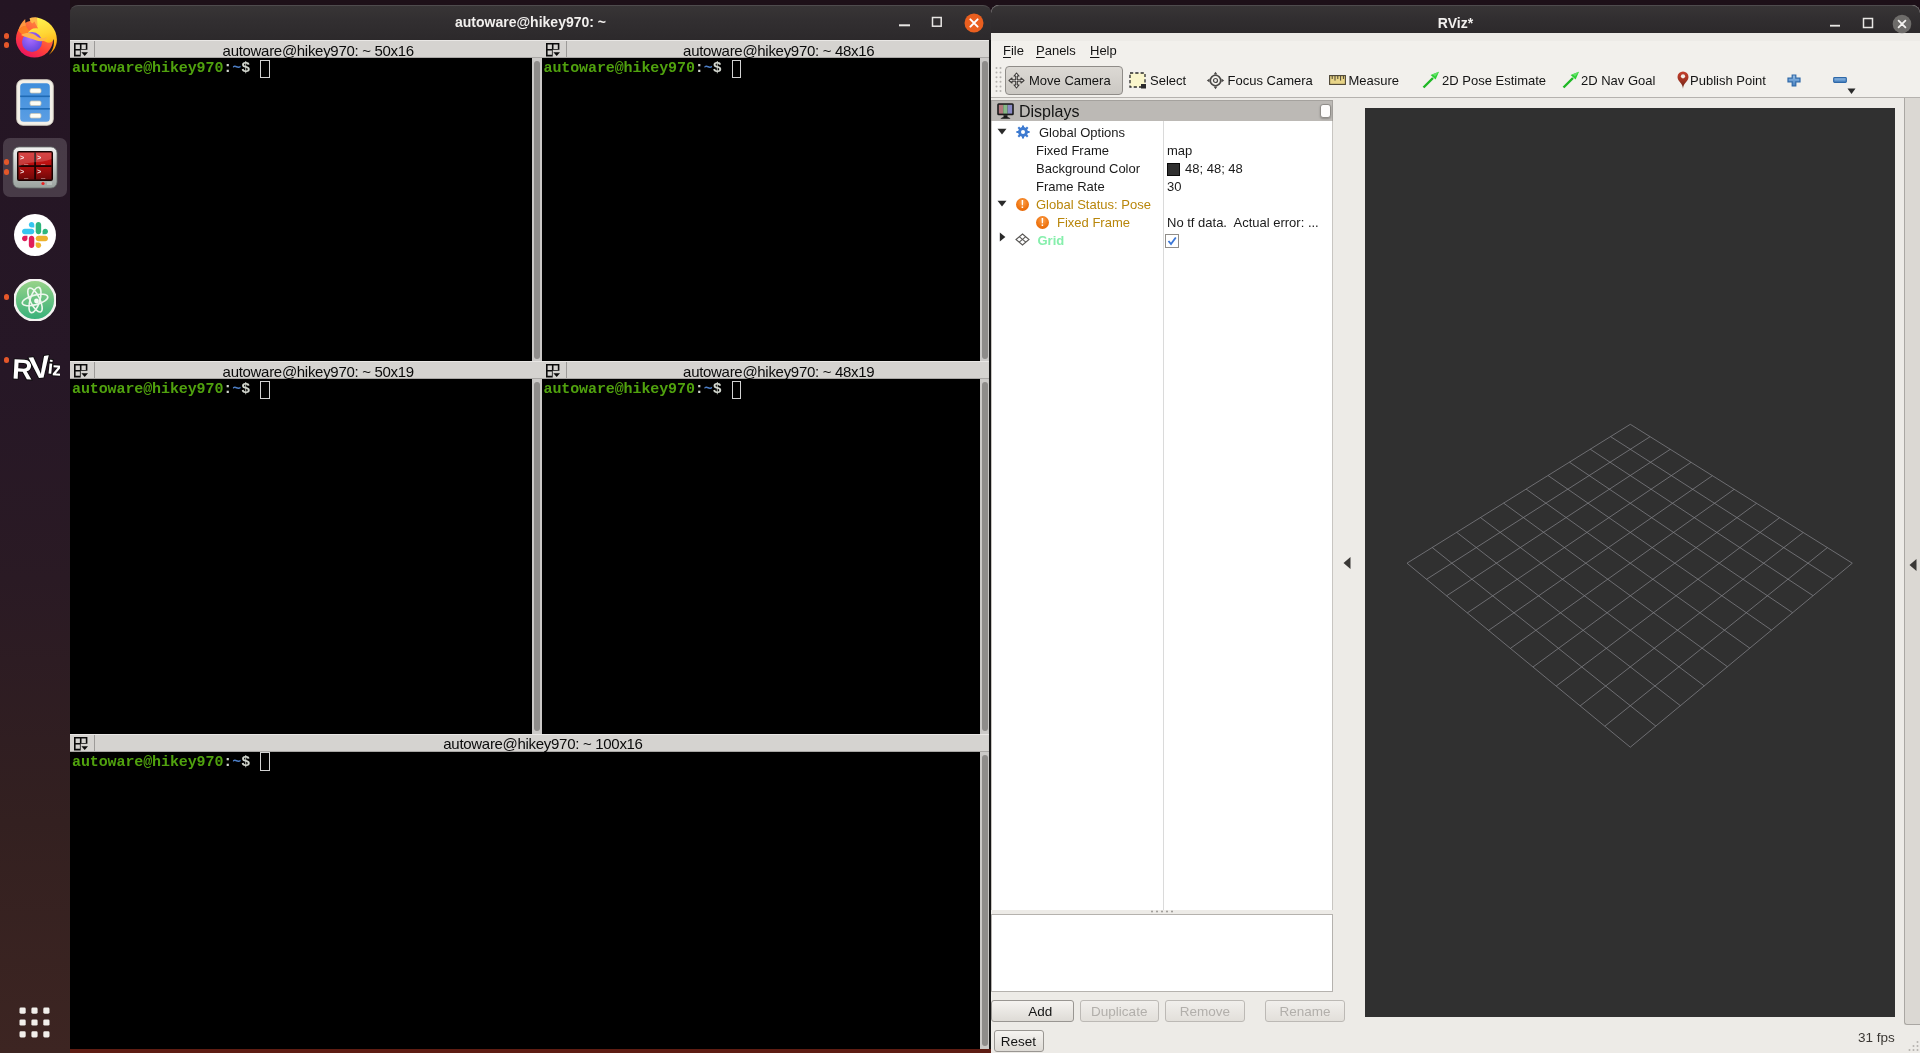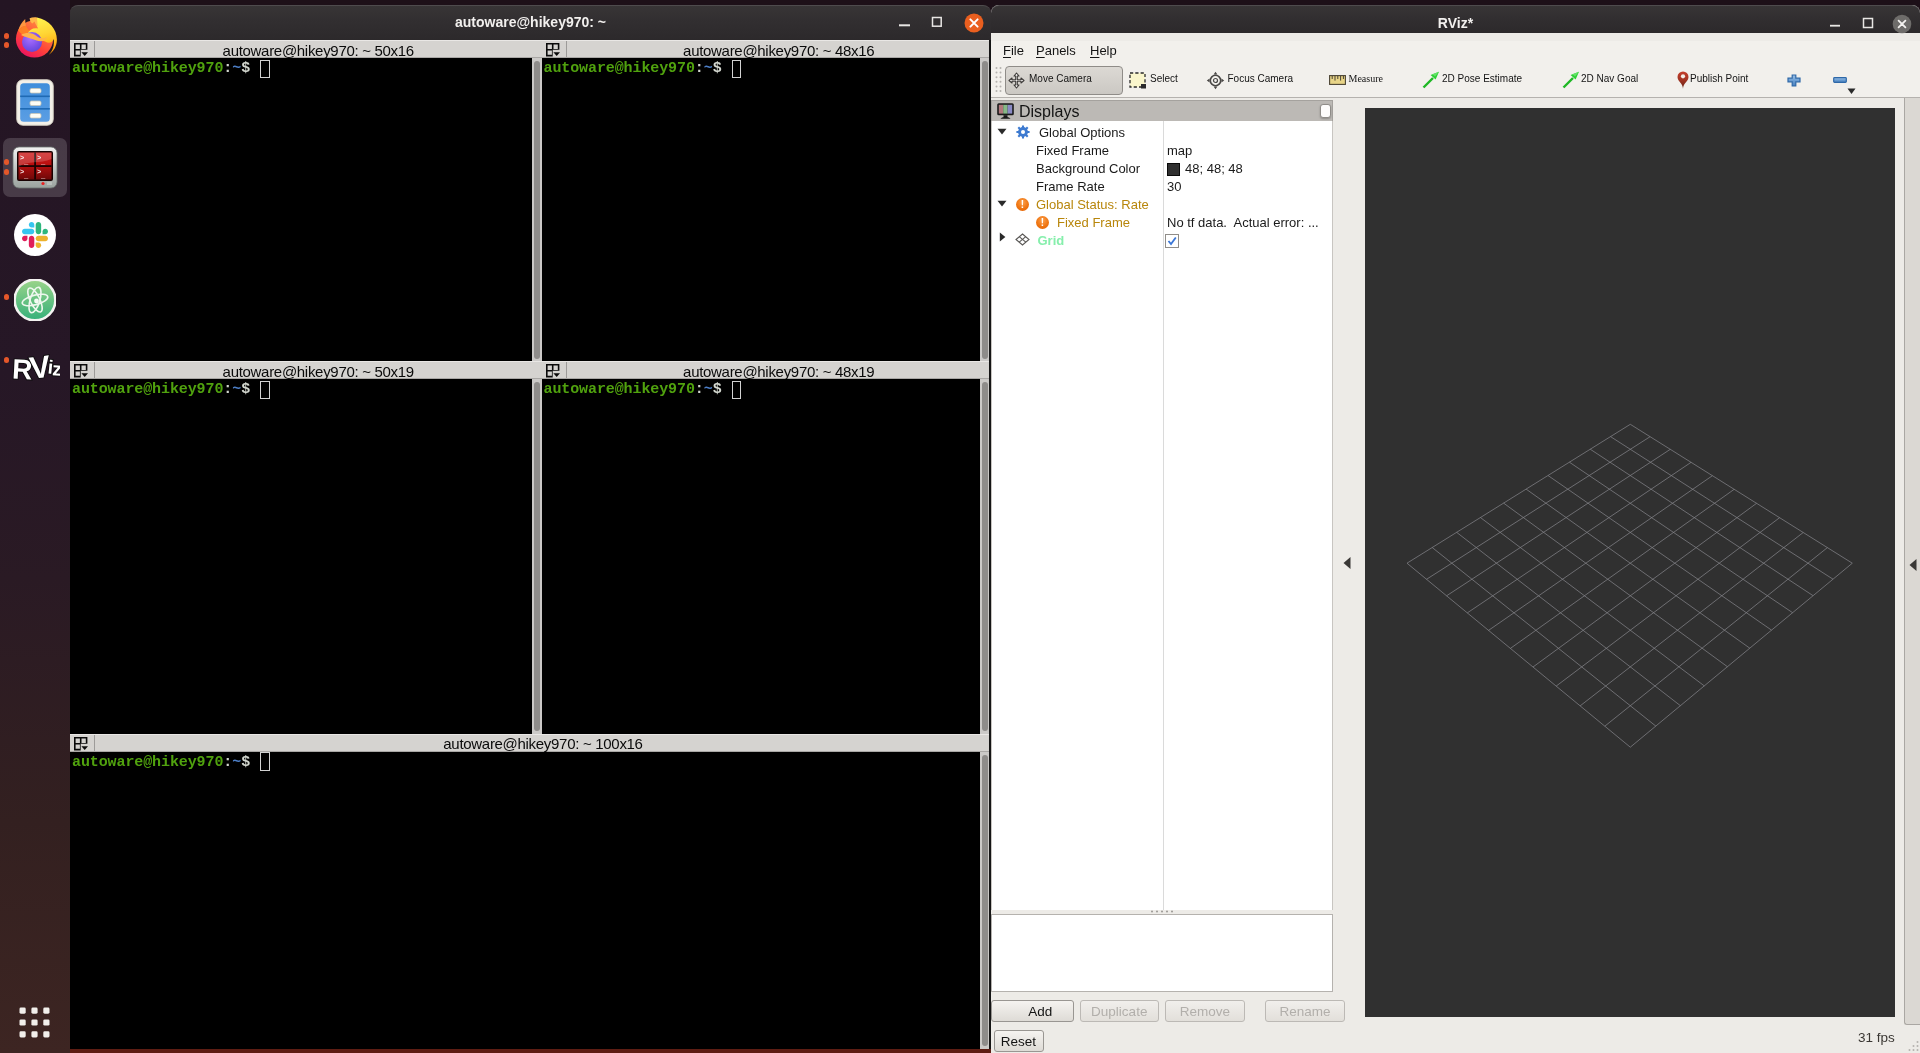--- a/index.html
+++ b/index.html
@@ -24,21 +24,21 @@
 #termedge { position:absolute; left:989px; top:40px; width:2px; height:1009px; background:#151515; }
 #termred { position:absolute; left:70px; top:1049px; width:921px; height:4px; background:#5e1d13; }
 #rvizwin { position:absolute; left:991px; top:5px; width:929px; height:1048px; background:#edebe7; border-radius:8px 8px 0 0; }
 #rvizbar { position:absolute; left:991px; top:5px; width:929px; height:28px; border-radius:8px 8px 0 0;
   background:linear-gradient(180deg,#383536 0%,#322f31 40%,#2c292b 100%); border-top:1px solid #4e4b4d; }
 #rvizbar .title { position:absolute; left:0; right:0; top:9px; text-align:center; color:#f2f0ee; font-size:14px; font-weight:bold; }
 #menubar { position:absolute; left:991px; top:41px; width:929px; height:18px; background:#f2f0ec; font-size:13px; color:#141414; }
 #menubar span { position:absolute; top:2px; }
 #menubar u { text-decoration:underline; text-underline-offset:2px; }
 #toolbar { position:absolute; left:991px; top:59px; width:929px; height:39px; background:#f2f0ec; border-bottom:1px solid #b5b2ae; }
-.tlabel { position:absolute; font-size:10px; color:#141414; }
+.tlabel { position:absolute; font-size:13px; color:#141414; }
 #mcbtn { position:absolute; left:1004.5px; top:65.5px; width:118px; height:29px; background:linear-gradient(180deg,#dcd9d4,#cbc8c3); border:1px solid #8f8c88; border-radius:4px; }
 #dhead { position:absolute; left:991px; top:100px; width:341.5px; height:21px; background:#bcb9b5; border:1px solid #a5a29e; border-bottom:none; }
 #dhead .htext { position:absolute; left:27px; top:2px; font-size:16px; color:#141414; }
 #floatbtn { position:absolute; left:1320px; top:104px; width:11px; height:14px; background:#fdfcfb; border:1px solid #8f8c88; border-radius:3px; box-shadow:0 1px 2px rgba(0,0,0,0.25); }
 #dtree { position:absolute; left:991px; top:121px; width:341.5px; height:789px; background:#fff; border-left:1px solid #c8c5c1; border-right:1px solid #c8c5c1; }
 #colsep { position:absolute; left:1162.5px; top:121px; width:1px; height:789px; background:#dadada; }
 .trow { position:absolute; height:18px; font-size:13px; color:#1a1a1a; white-space:pre; }
 #ddesc { position:absolute; left:991px; top:914px; width:341.5px; height:78px; background:#fff; border:1px solid #b5b2ae; }
 .pbtn { position:absolute; height:22px; background:linear-gradient(180deg,#f5f3f0,#dedbd6); border:1px solid #999692; border-radius:3px; font-size:13.5px; color:#141414; text-align:center; padding-top:3px; }
 .pbtn.dis { color:#b2afab; border-color:#bcb9b5; background:linear-gradient(180deg,#f1efec,#e2dfda); }
@@ -314,21 +314,21 @@
 <svg class="abs" style="left:1206px;top:71px" width="19" height="19" viewBox="0 0 19 19">
   <circle cx="9.5" cy="9.5" r="5.2" fill="none" stroke="#4a4846" stroke-width="1.6"></circle>
   <circle cx="9.5" cy="9.5" r="2" fill="none" stroke="#4a4846" stroke-width="1.2"></circle>
   <path d="M9.5 0.8 L11.4 3.6 L7.6 3.6 Z M9.5 18.2 L11.4 15.4 L7.6 15.4 Z M0.8 9.5 L3.6 7.6 L3.6 11.4 Z M18.2 9.5 L15.4 7.6 L15.4 11.4 Z" fill="#4a4846"></path>
 </svg>
 <div class="tlabel" style="left:1227.5px;top:73px;">Focus Camera</div>
 <svg class="abs" style="left:1329px;top:75px" width="17" height="10" viewBox="0 0 17 10">
   <rect x="0.6" y="0.6" width="15.8" height="8.8" fill="#e8d487" stroke="#4a4333" stroke-width="1.1"></rect>
   <path d="M3.2 1 L3.2 4 M6 1 L6 5.6 M8.8 1 L8.8 4 M11.6 1 L11.6 5.6 M14.4 1 L14.4 4" stroke="#4a4333" stroke-width="1"></path>
 </svg>
-<div class="tlabel" style="left:1348.5px;top:73px;font-family:Liberation Serif, serif;">Measure</div>
+<div class="tlabel" style="left:1348.5px;top:73px;">Measure</div>
 <svg class="abs" style="left:1422px;top:71px" width="18" height="18" viewBox="0 0 18 18">
   <path d="M1.5 16.5 L11 7" stroke="#1fb825" stroke-width="2.4"></path>
   <path d="M17 0.8 L8.6 3.9 L13.6 8.6 Z" fill="#2bd133"></path>
   <path d="M17 0.8 L10.5 3.2 L13 5.5 Z" fill="#66e26a"></path>
 </svg>
 <div class="tlabel" style="left:1442px;top:73px;">2D Pose Estimate</div>
 <svg class="abs" style="left:1562px;top:71px" width="18" height="18" viewBox="0 0 18 18">
   <path d="M1.5 16.5 L11 7" stroke="#1fb825" stroke-width="2.4"></path>
   <path d="M17 0.8 L8.6 3.9 L13.6 8.6 Z" fill="#2bd133"></path>
   <path d="M17 0.8 L10.5 3.2 L13 5.5 Z" fill="#66e26a"></path>
@@ -393,21 +393,21 @@
 <div class="trow" style="left:1167px;top:143px;">map</div>
 <div class="trow" style="left:1036px;top:161px;">Background Color</div>
 <div class="abs" style="left:1167px;top:162.5px;width:13px;height:13px;background:#303030;border:1px solid #0a0a0a;"></div>
 <div class="trow" style="left:1185px;top:161px;">48; 48; 48</div>
 <div class="trow" style="left:1036px;top:179px;">Frame Rate</div>
 <div class="trow" style="left:1167px;top:179px;">30</div>
 <svg class="abs" style="left:997px;top:200px" width="10" height="7">
     <path d="M0.5 0.8 L9.5 0.8 L5 6.4 Z" fill="#2a2a2a"></path>
   </svg>
 <span class="warnico abs" style="left:1016px;top:197.5px;">!</span>
-<div class="trow" style="left:1036px;top:197px;color:#b8860b;">Global Status: Rate</div>
+<div class="trow" style="left:1036px;top:197px;color:#b8860b;">Global Status: Pose</div>
 <span class="warnico abs" style="left:1036px;top:215.5px;">!</span>
 <div class="trow" style="left:1057px;top:215px;color:#b8860b;">Fixed Frame</div>
 <div class="trow" style="left:1167px;top:215px;">No tf data.  Actual error: ...</div>
 <svg class="abs" style="left:999px;top:232px" width="7" height="10">
     <path d="M0.8 0.5 L0.8 9.5 L6.4 5 Z" fill="#2a2a2a"></path>
   </svg>
 <svg class="abs" style="left:1015px;top:233px" width="15" height="13" viewBox="0 0 15 13">
   <g fill="none" stroke="#5a5856" stroke-width="1.1">
     <path d="M7.5 1 L14 6.5 L7.5 12 L1 6.5 Z"></path>
     <path d="M4.2 3.7 L10.8 9.2 M10.8 3.7 L4.2 9.2"></path>

